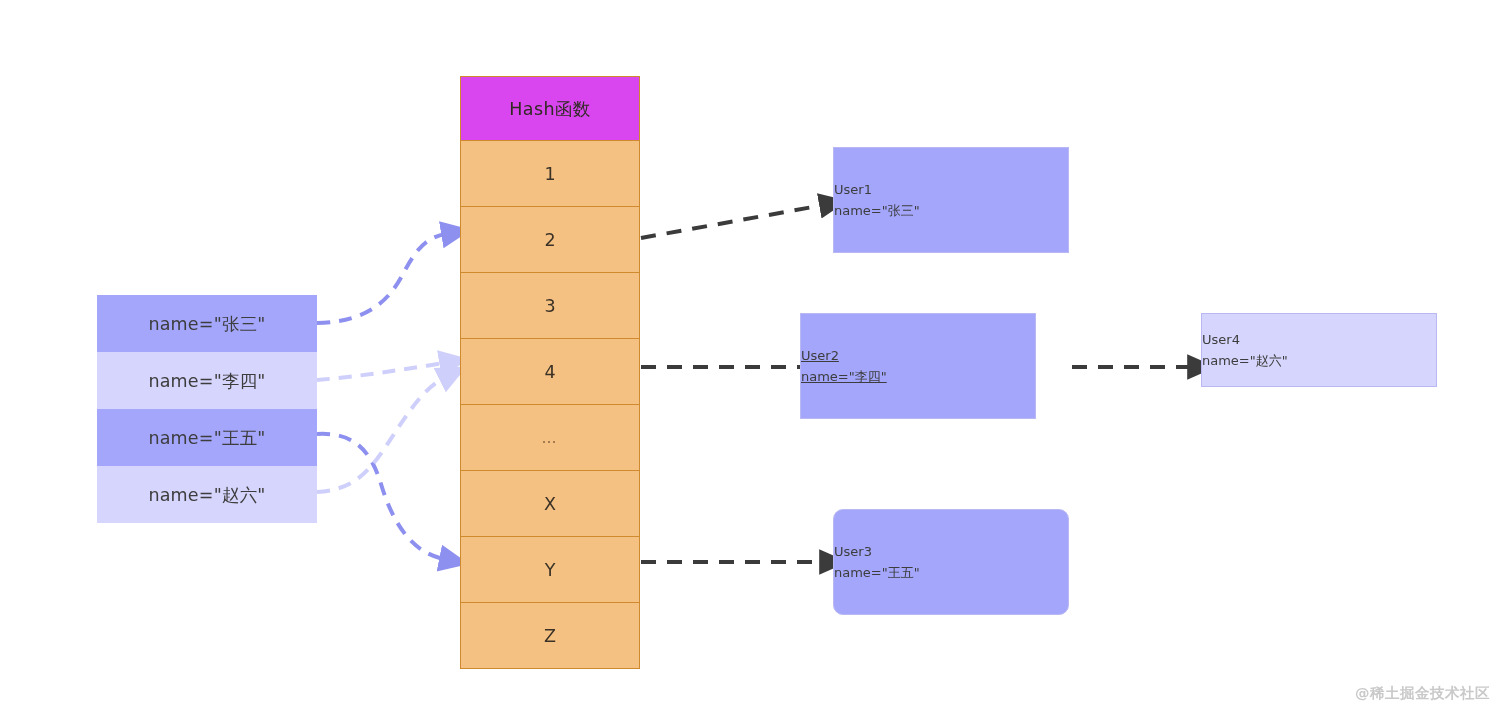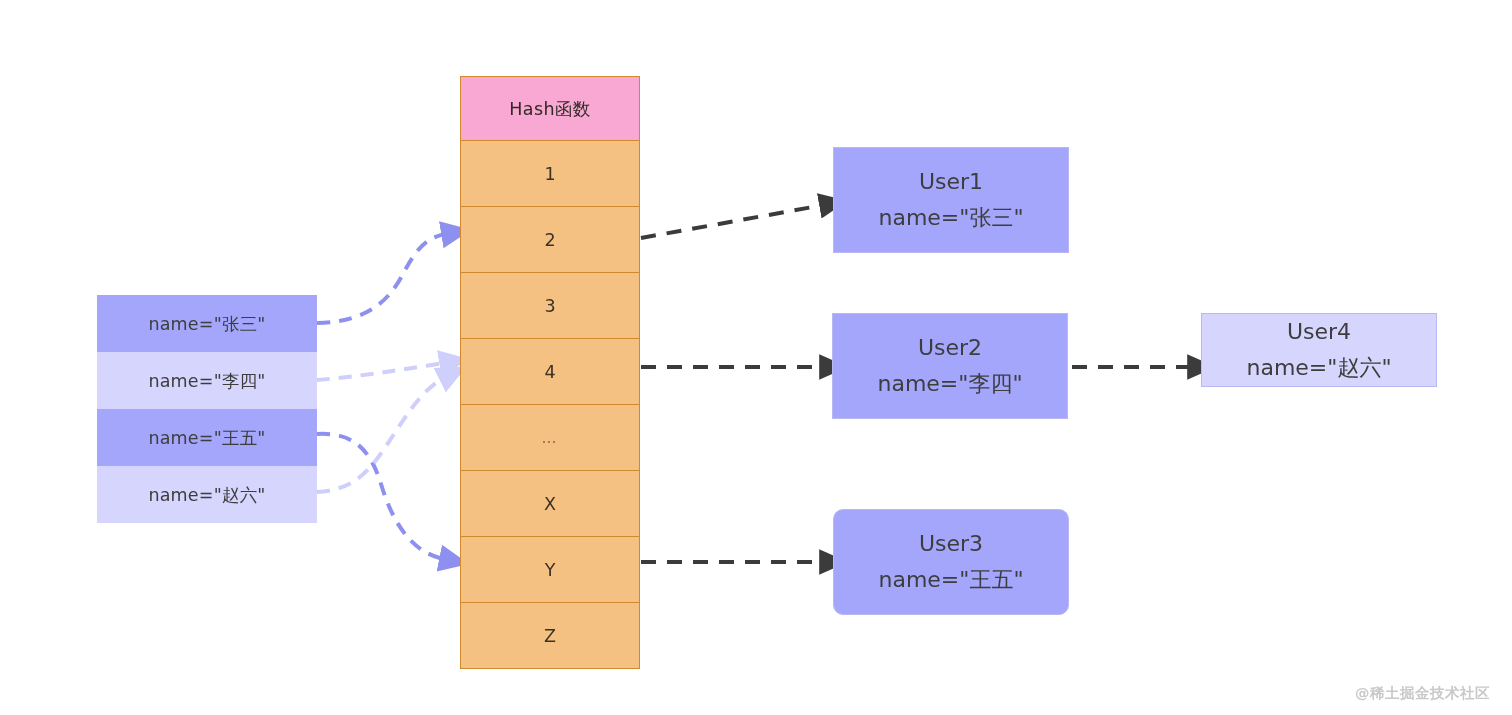--- a/index.html
+++ b/index.html
@@ -51,21 +51,21 @@
     position: absolute;
     left: 460px;
     top: 76px;
     width: 180px;
     border: 1.6px solid #d08a2e;
     box-sizing: border-box;
     z-index: 2;
   }
   .hash-header {
     height: 63px;
-    background: #f9a8d4;
+    background: #d946ef;
     display: flex;
     align-items: center;
     justify-content: center;
     color: #2f2a22;
     font-size: 17.5px;
     letter-spacing: .4px;
   }
   .hash-cell {
     height: 65px;
     background: #f5c182;
@@ -82,24 +82,24 @@
     letter-spacing: 2px;
   }
 
   
   .user-box {
     position: absolute;
     box-sizing: border-box;
     border: 1px solid #b9b8f2;
     display: flex;
     flex-direction: column;
-    align-items: center;
+    align-items: flex-start;
     justify-content: center;
     line-height: 1.65;
-    font-size: 22px;
+    font-size: 13px;
     color: #3d3d3d;
     white-space: nowrap;
     z-index: 2;
   }
   .user-box .uline { display: block; }
   .fill-strong { background: #a3a6fb; }
   .fill-soft   { background: #d6d5fd; }
 
   
   .watermark {
@@ -165,21 +165,21 @@
     <div class="hash-cell">X</div>
     <div class="hash-cell">Y</div>
     <div class="hash-cell">Z</div>
   </div>
 
   <div class="user-box fill-strong" style="left:833px; top:147px; width:236px; height:106px;">
     <span class="uline">User1</span>
     <span class="uline">name="张三"</span>
   </div>
 
-  <div class="user-box fill-strong" style="left:832px; top:313px; width:236px; height:106px;">
+  <div class="user-box fill-strong" style="left:800px; top:313px; width:236px; height:106px;text-decoration:underline;">
     <span class="uline">User2</span>
     <span class="uline">name="李四"</span>
   </div>
 
   <div class="user-box fill-strong" style="left:833px; top:509px; width:236px; height:106px;border-radius:10px;">
     <span class="uline">User3</span>
     <span class="uline">name="王五"</span>
   </div>
 
   <div class="user-box fill-soft" style="left:1201px; top:313px; width:236px; height:74px;">

